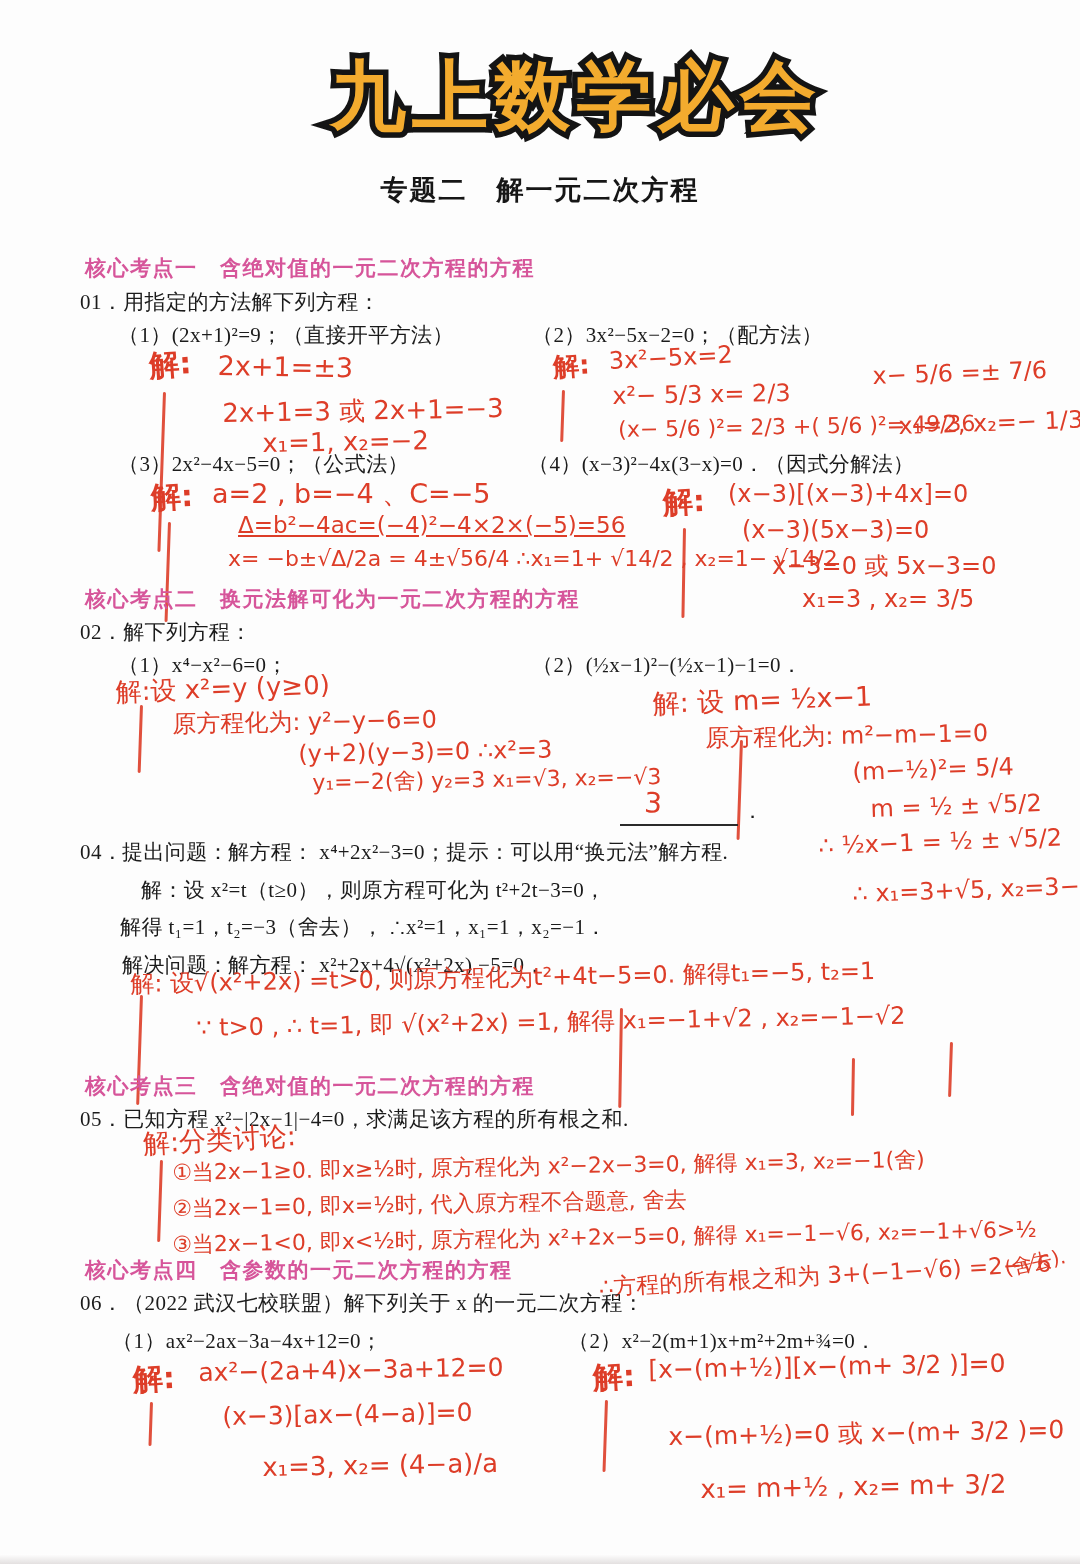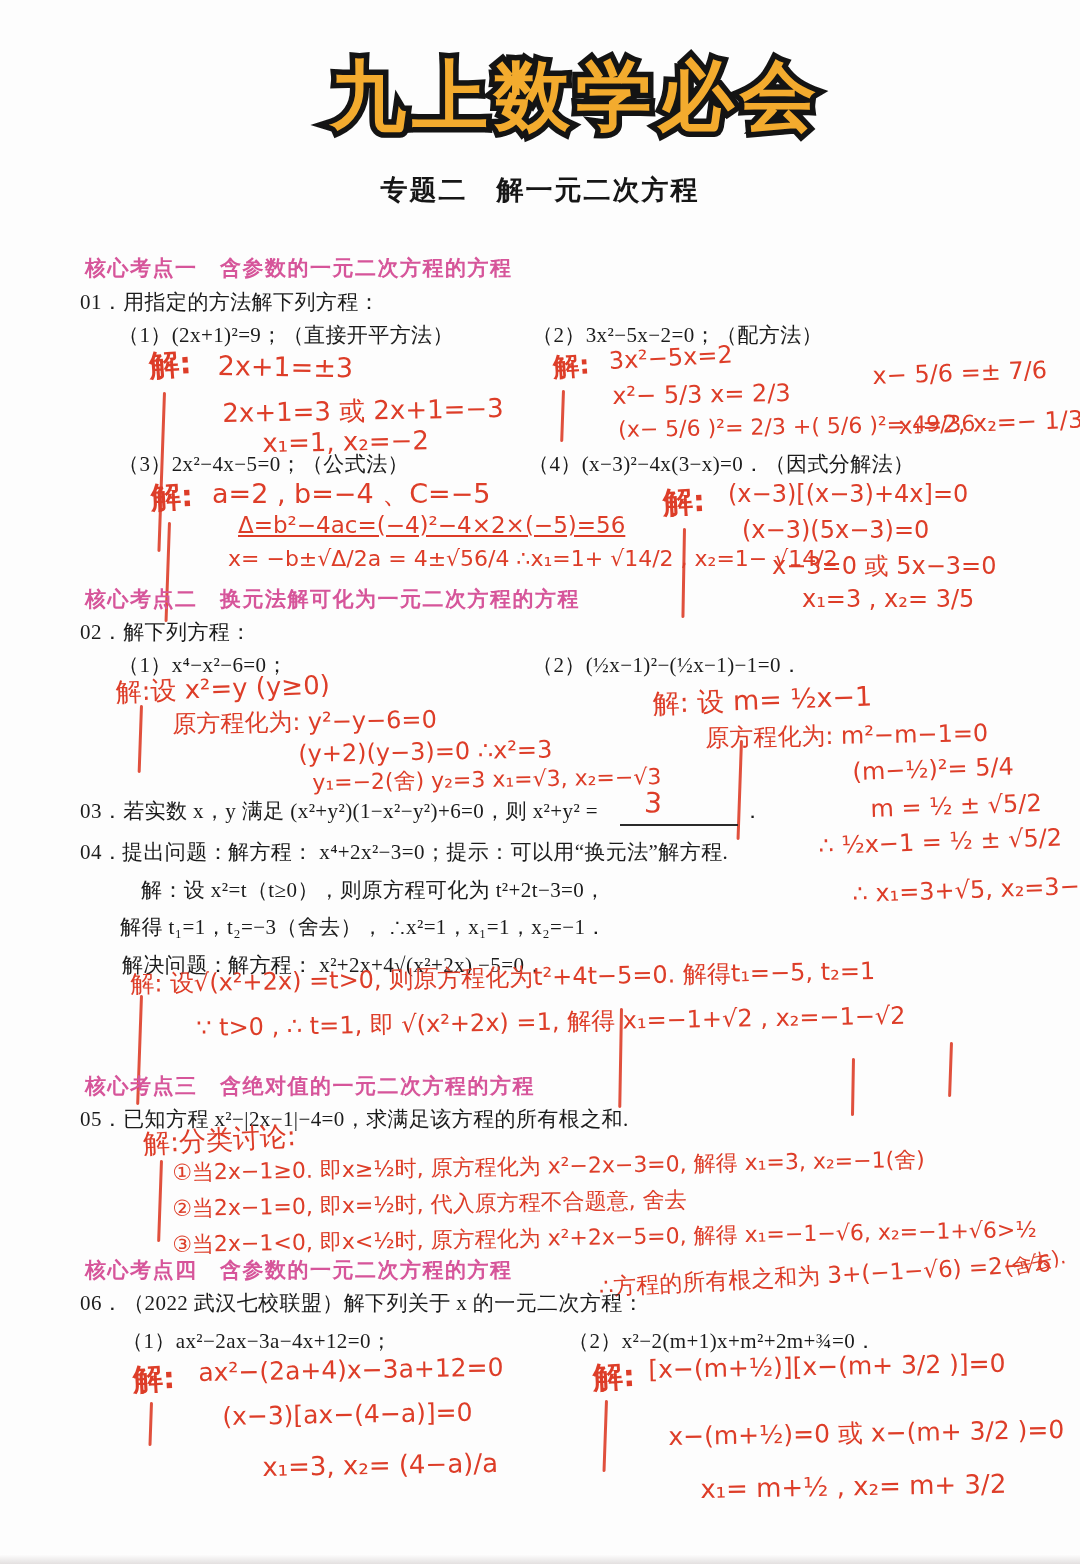--- a/index.html
+++ b/index.html
@@ -32,21 +32,21 @@
 <body>
 
 <div class="page">
 
   <div class="title-wrap">
     <span class="t-stroke">九上数学必会</span>
     <span class="t-fill">九上数学必会</span>
   </div>
   <div class="subtitle">专题二　解一元二次方程</div>
 
-  <div class="sec" style="left:85px;top:254px;">核心考点一　含参数的一元二次方程的方程</div>
+  <div class="sec" style="left:85px;top:254px;">核心考点一　含绝对值的一元二次方程的方程</div>
   <div class="printed" style="left:80px;top:288px;">01．用指定的方法解下列方程：</div>
   <div class="printed" style="left:118px;top:321px;">（1）(2x+1)²=9；（直接开平方法）</div>
   <div class="printed" style="left:532px;top:321px;">（2）3x²−5x−2=0；（配方法）</div>
   <div class="printed" style="left:118px;top:450px;">（3）2x²−4x−5=0；（公式法）</div>
   <div class="printed" style="left:528px;top:450px;">（4）(x−3)²−4x(3−x)=0．（因式分解法）</div>
 
   <div class="hw jie" style="left:148px;top:346px;transform:rotate(-4deg);">解:</div>
   <div class="tail" style="left:163px;top:392px;height:160px;transform:rotate(2deg);"></div>
   <div class="hw" style="left:218px;top:350px;font-size:27px;transform:rotate(1deg);">2x+1=±3</div>
   <div class="hw" style="left:222px;top:396px;font-size:26px;transform:rotate(-1deg);">2x+1=3 或 2x+1=−3</div>
@@ -85,21 +85,20 @@
   <div class="hw" style="left:312px;top:768px;font-size:22px;transform:rotate(-1deg);">y₁=−2(舍) y₂=3    x₁=√3, x₂=−√3</div>
 
   <div class="hw" style="left:652px;top:686px;font-size:27px;transform:rotate(-2deg);">解: 设 m= ½x−1</div>
   <div class="tail" style="left:740px;top:740px;height:100px;transform:rotate(2deg);"></div>
   <div class="hw" style="left:705px;top:722px;transform:rotate(-1deg);">原方程化为: m²−m−1=0</div>
   <div class="hw" style="left:852px;top:758px;transform:rotate(-2deg);">(m−½)²= 5/4</div>
   <div class="hw" style="left:870px;top:795px;transform:rotate(-2deg);">m = ½ ± √5/2</div>
   <div class="hw" style="left:818px;top:832px;transform:rotate(-2deg);">∴ ½x−1 = ½ ± √5/2</div>
   <div class="hw" style="left:852px;top:880px;transform:rotate(-2deg);">∴ x₁=3+√5, x₂=3−√5</div>
 
-  <div class="printed" style="left:80px;top:797px;">03．若实数 x，y 满足 (x²+y²)(1−x²−y²)+6=0，则 x²+y² =</div>
   <div class="blank" style="left:620px;top:798px;width:118px;"></div>
   <div class="hw" style="left:645px;top:786px;font-size:28px;transform:rotate(3deg);">3</div>
   <div class="printed" style="left:742px;top:797px;">．</div>
 
   <div class="printed" style="left:80px;top:838px;">04．</div>
   <div class="printed b" style="left:122px;top:838px;">提出问题：</div>
   <div class="printed" style="left:228px;top:838px;">解方程： x⁴+2x²−3=0；提示：可以用“换元法”解方程.</div>
   <div class="printed" style="left:120px;top:876px;margin-left:21px;">解：设 x²=t（t≥0），则原方程可化为 t²+2t−3=0，</div>
   <div class="printed" style="left:120px;top:913px;">解得 t₁=1，t₂=−3（舍去）， ∴x²=1，x₁=1，x₂=−1．</div>
   <div class="printed b" style="left:105px;top:951px;margin-left:17px;">解决问题：</div>
@@ -118,21 +117,21 @@
   <div class="tail" style="left:160px;top:1160px;height:82px;transform:rotate(2deg);"></div>
   <div class="hw" style="left:172px;top:1158px;font-size:22px;transform:rotate(-1deg);">①当2x−1≥0. 即x≥½时, 原方程化为 x²−2x−3=0, 解得 x₁=3, x₂=−1(舍)</div>
   <div class="hw" style="left:172px;top:1194px;font-size:22px;transform:rotate(-1deg);">②当2x−1=0, 即x=½时, 代入原方程不合题意, 舍去</div>
   <div class="hw" style="left:172px;top:1230px;font-size:22px;transform:rotate(-1deg);">③当2x−1&lt;0, 即x&lt;½时, 原方程化为 x²+2x−5=0, 解得 x₁=−1−√6, x₂=−1+√6&gt;½</div>
   <div class="hw" style="left:1002px;top:1256px;font-size:20px;transform:rotate(-12deg);">(舍去).</div>
   <div class="hw" style="left:598px;top:1272px;font-size:23px;transform:rotate(-3deg);">∴方程的所有根之和为 3+(−1−√6) =2−√6</div>
   <div class="tail" style="left:852px;top:1058px;height:58px;transform:rotate(1deg);"></div>
 
   <div class="sec" style="left:85px;top:1256px;">核心考点四　含参数的一元二次方程的方程</div>
   <div class="printed" style="left:80px;top:1289px;">06．（2022 武汉七校联盟）解下列关于 x 的一元二次方程：</div>
-  <div class="printed" style="left:122px;top:1327px;">（1）ax²−2ax−3a−4x+12=0；</div>
+  <div class="printed" style="left:112px;top:1327px;">（1）ax²−2ax−3a−4x+12=0；</div>
   <div class="printed" style="left:568px;top:1327px;">（2）x²−2(m+1)x+m²+2m+¾=0．</div>
 
   <div class="hw jie" style="left:132px;top:1360px;transform:rotate(-3deg);">解:</div>
   <div class="tail" style="left:150px;top:1402px;height:44px;transform:rotate(2deg);"></div>
   <div class="hw" style="left:198px;top:1358px;font-size:25px;transform:rotate(-1deg);">ax²−(2a+4)x−3a+12=0</div>
   <div class="hw" style="left:222px;top:1402px;font-size:25px;transform:rotate(-1deg);">(x−3)[ax−(4−a)]=0</div>
   <div class="hw" style="left:262px;top:1452px;font-size:26px;transform:rotate(-1deg);">x₁=3,   x₂= (4−a)/a</div>
 
   <div class="hw jie" style="left:592px;top:1358px;transform:rotate(-3deg);">解:</div>
   <div class="tail" style="left:605px;top:1400px;height:72px;transform:rotate(2deg);"></div>

